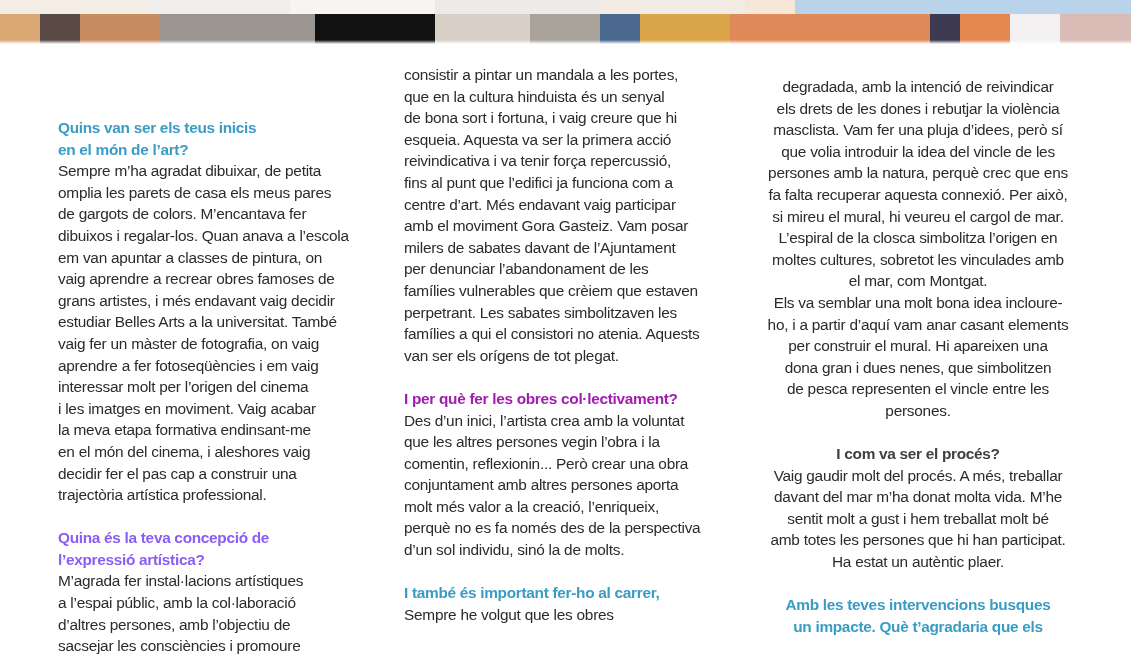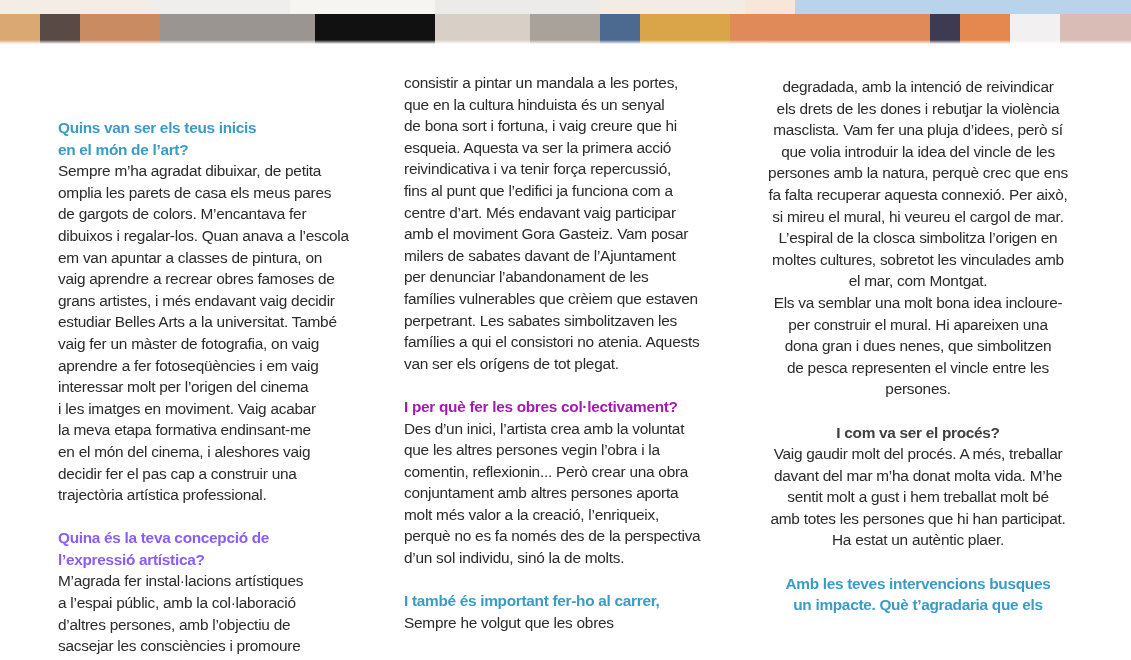--- a/index.html
+++ b/index.html
@@ -26,21 +26,21 @@
     .banner-fade {
       position: absolute; left: 0; top: 40px; width: 1131px; height: 4px;
       background: linear-gradient(#ffffff00, #ffffff);
     }
     .column {
       position: absolute; top: 76px;
       font-size: 15.4px; line-height: 21.6px;
       letter-spacing: -0.25px;
     }
     .col1 { left: 58px; width: 318px; margin-top: 41px; }
-    .col2 { left: 404px; width: 330px; top: 72px; }
+    .col2 { left: 404px; width: 330px; top: 64px; }
     .col3 { left: 748px; width: 340px; top: 76px; }
     .q {
       color: #3a9cc4; font-weight: bold;
       font-size: 15.4px; line-height: 21.6px;
       letter-spacing: -0.3px;
     }
     .line { white-space: nowrap; display: block; }
     .gap { height: 21.6px; }
   </style>
 </head>
@@ -167,20 +167,21 @@
         <span class="line">els drets de les dones i rebutjar la violència</span>
         <span class="line">masclista. Vam fer una pluja d’idees, però sí</span>
         <span class="line">que volia introduir la idea del vincle de les</span>
         <span class="line">persones amb la natura, perquè crec que ens</span>
         <span class="line">fa falta recuperar aquesta connexió. Per això,</span>
         <span class="line">si mireu el mural, hi veureu el cargol de mar.</span>
         <span class="line">L’espiral de la closca simbolitza l’origen en</span>
         <span class="line">moltes cultures, sobretot les vinculades amb</span>
         <span class="line">el mar, com Montgat.</span>
         <span class="line">Els va semblar una molt bona idea incloure-</span>
+        <span class="line">ho, i a partir d’aquí vam anar casant elements</span>
         <span class="line">per construir el mural. Hi apareixen una</span>
         <span class="line">dona gran i dues nenes, que simbolitzen</span>
         <span class="line">de pesca representen el vincle entre les</span>
         <span class="line">persones.</span>
       </div>
     </div>
     <div class="gap"></div>
     <div>
       <div class="q" style="color: #404040;">
         <span class="line">I com va ser el procés?</span>

